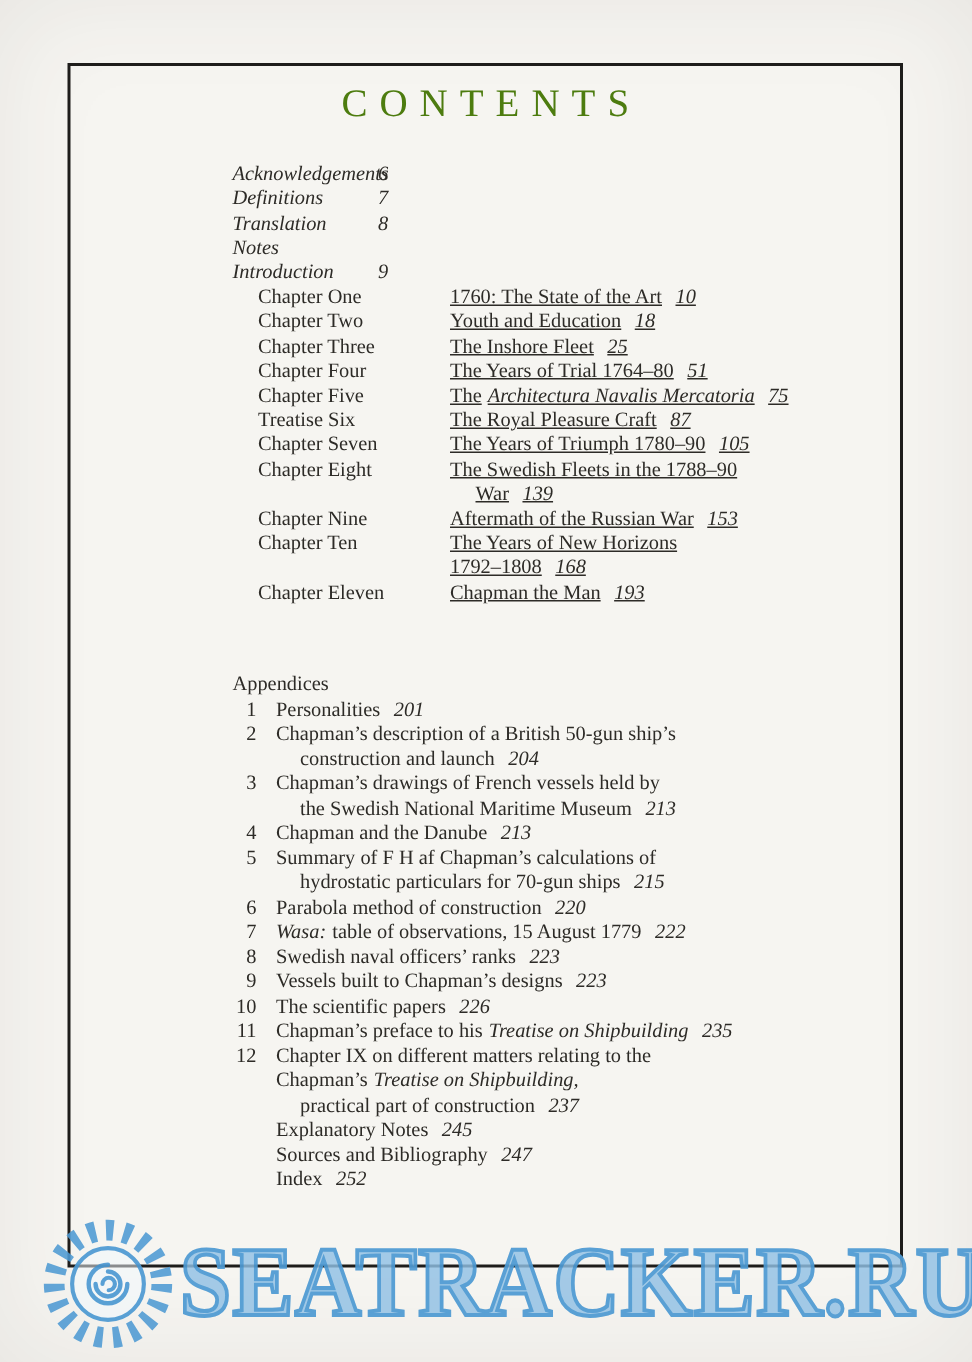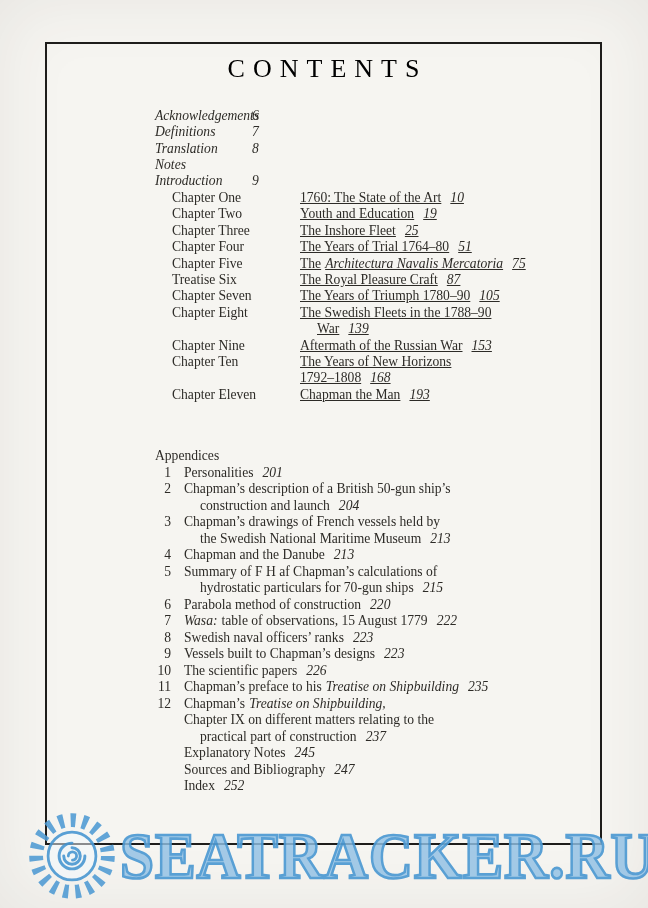--- a/index.html
+++ b/index.html
@@ -19,21 +19,21 @@
     border:2px solid #1e1d1b;
   }
   .doc-title{
     position:absolute;
     left:45px;top:54px;width:557px;
     text-align:center;
     font-size:26px;
     letter-spacing:8px;
     padding-left:8px;
     box-sizing:border-box;
-    color:#000000;
+    color:#4d7c0f;
   }
   
   .front{
     position:absolute;left:155px;top:108px;
     font-size:13.6px;line-height:16.3px;
     font-style:italic;
   }
   .front .row{display:flex;}
   .front .fm-label{width:97px;}
   
@@ -111,21 +111,21 @@
 
   <div class="chapters">
 
     <div class="chap">
       <span class="ch-label">Chapter One</span>
       <span class="ch-title"><span>1760: The State of the Art</span><span class="pg">10</span></span>
     </div>
 
     <div class="chap">
       <span class="ch-label">Chapter Two</span>
-      <span class="ch-title"><span>Youth and Education</span><span class="pg">19</span></span>
+      <span class="ch-title"><span>Youth and Education</span><span class="pg">18</span></span>
     </div>
 
     <div class="chap">
       <span class="ch-label">Chapter Three</span>
       <span class="ch-title"><span>The Inshore Fleet</span><span class="pg">25</span></span>
     </div>
 
     <div class="chap">
       <span class="ch-label">Chapter Four</span>
       <span class="ch-title"><span>The Years of Trial 1764–80</span><span class="pg">51</span></span>
@@ -237,22 +237,22 @@
     </div>
 
     <div class="app-row">
       <span class="app-num">11</span>
       <span class="app-text"><span>Chapman’s preface to his</span><span class="it ml">Treatise on Shipbuilding</span><span class="pg">235</span></span>
     </div>
 
     <div class="app-row">
       <span class="app-num">12</span>
       <span class="app-text">
+        <span class="line">Chapter IX on different matters relating to the</span>
         <span class="line"><span>Chapman’s</span><span class="it ml">Treatise on Shipbuilding,</span></span>
-        <span class="line">Chapter IX on different matters relating to the</span>
         <span class="cont"><span>practical part of construction</span><span class="pg">237</span></span>
       </span>
     </div>
 
     <div class="app-row">
       <span class="app-num"></span>
       <span class="app-text"><span>Explanatory Notes</span><span class="pg">245</span></span>
     </div>
     <div class="app-row">
       <span class="app-num"></span>

